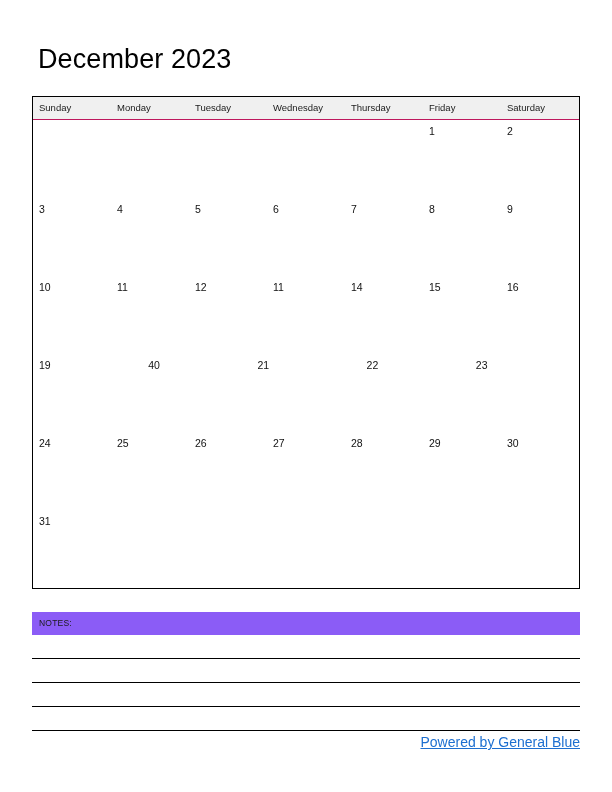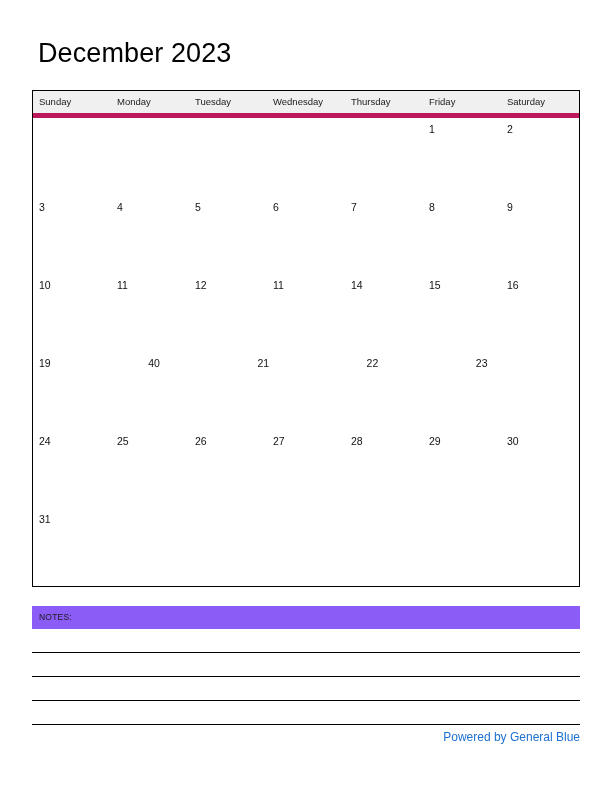--- a/index.html
+++ b/index.html
@@ -13,21 +13,21 @@
     height: 792px;
     font-family: "Liberation Sans", sans-serif;
     color: #000000;
     -webkit-font-smoothing: antialiased;
     position: relative;
     overflow: hidden;
   }
 
   .page {
     position: absolute;
-    left: 0; top: 8px;
+    left: 0; top: 14px;
     width: 612px;
     height: 572px;
     box-sizing: border-box;
   }
 
   
   .cal-title {
     position: absolute;
     left: 38px;
     top: 29px;
@@ -46,21 +46,21 @@
     top: 82px;
     width: 548px;
     border: 1px solid #000000;
     box-sizing: border-box;
     background: #ffffff;
   }
 
   .weekday-row {
     display: flex;
     background: #f0f0f0;
-    border-bottom: 5px solid #be185d;
+    border-bottom: 1px solid #be185d;
   }
   .weekday-cell {
     flex: 1 1 0;
     box-sizing: border-box;
     padding: 5px 0 5px 6px;
     font-size: 9.5px;
     line-height: 12px;
     color: #1a1a1a;
     white-space: nowrap;
     overflow: hidden;
@@ -115,23 +115,24 @@
 
   
   .footer {
     position: absolute;
     left: 32px;
     top: 719px;
     width: 548px;
     text-align: right;
   }
   .footer-link {
-    font-size: 12px;
+    font-size: 14px;
     line-height: 12px;
     color: #1d6fd0;
+    text-decoration: underline;
     cursor: pointer;
     white-space: nowrap;
   }
 </style>
 </head>
 <body>
 
 <div class="page">
 
   <div class="cal-title">December 2023</div>

